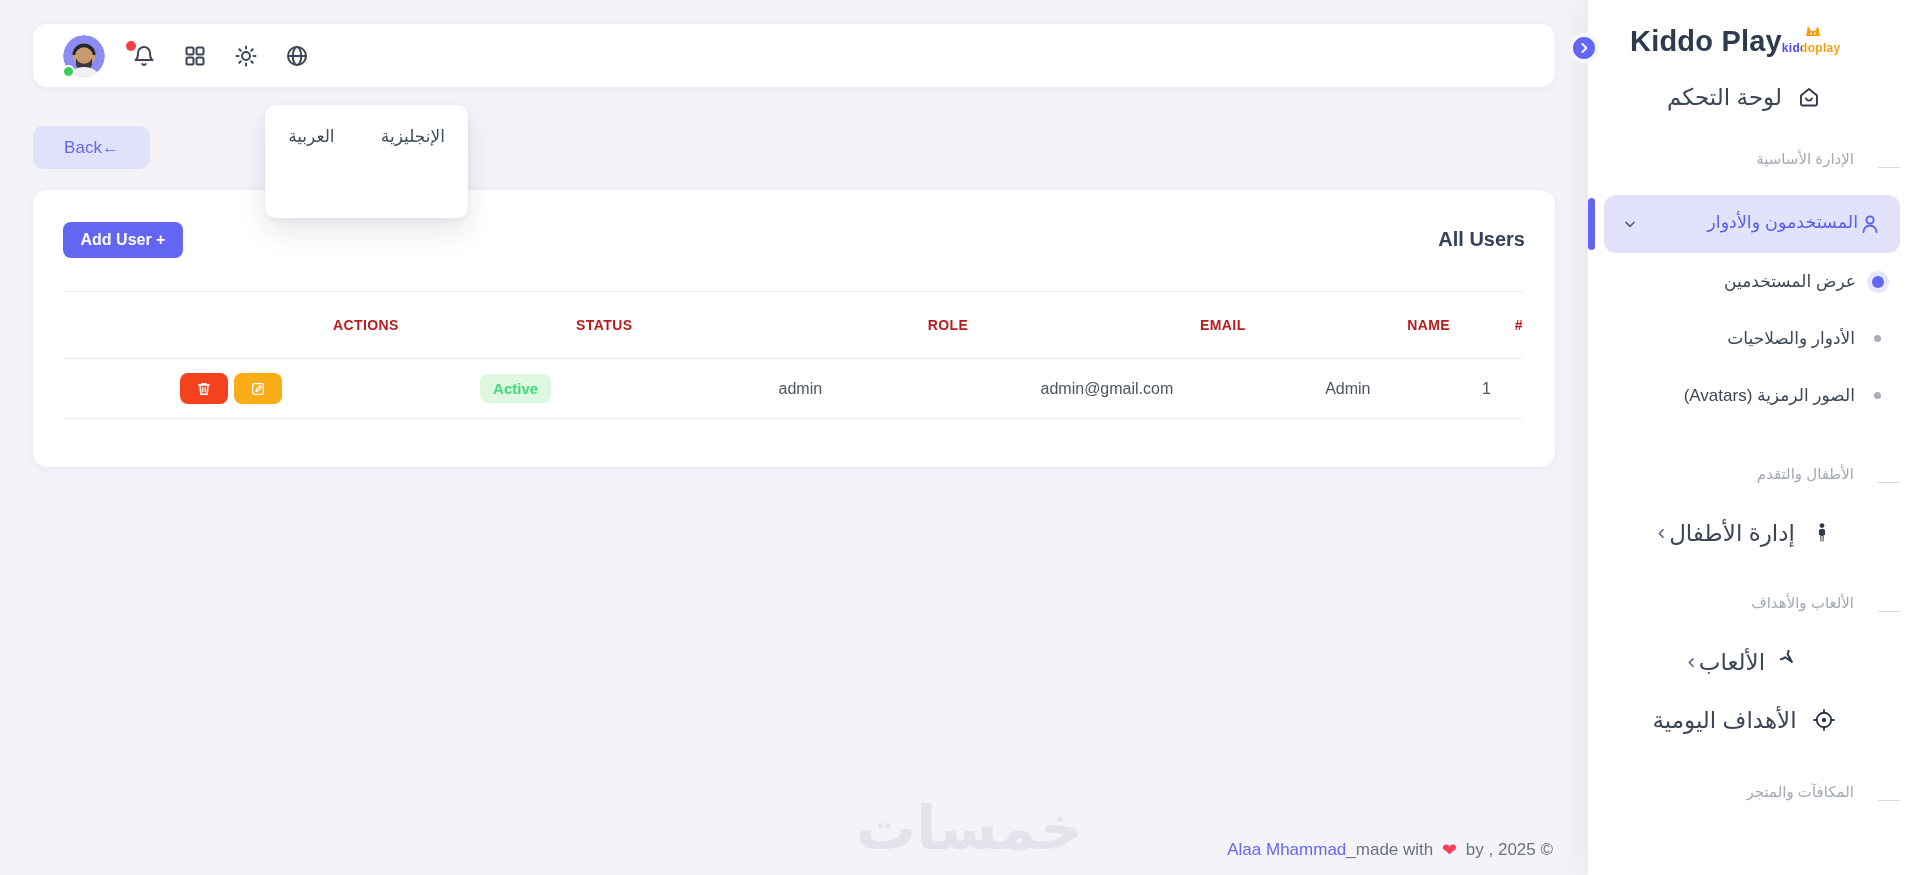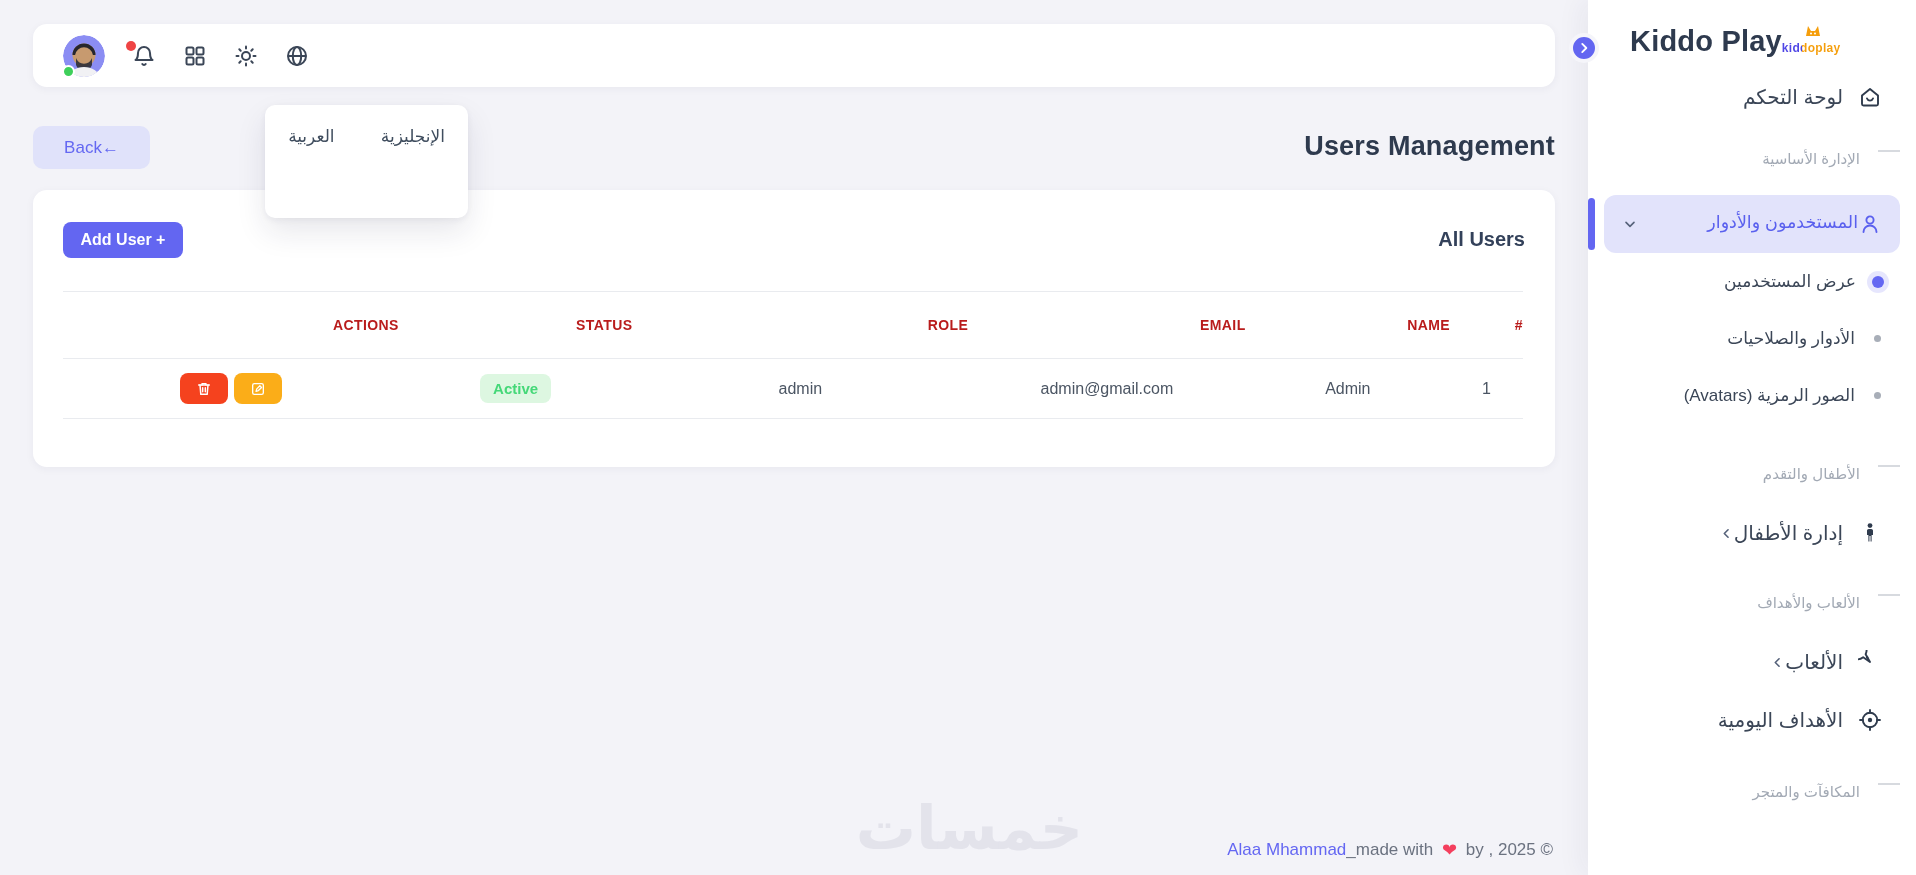--- a/index.html
+++ b/index.html
@@ -128,29 +128,29 @@
   .brand-logo .logo-word {
     position:absolute; left:0; bottom:3px; font-size:12px; font-weight:800;
     background:linear-gradient(90deg,#4f46e5 34%,#f59e0b 34%);
     -webkit-background-clip:text; background-clip:text; color:transparent;
     text-shadow:0 0 0 transparent; letter-spacing:.3px;
   }
   .brand-logo svg { position:absolute; left:22px; top:-2px; }
 
   .nav { position:relative; margin-top:16px; }
   .nav-item {
-    height:46px; display:flex; align-items:center; justify-content:flex-start;
-    padding:0 34px 0 18px; font-size:20px; color:#3b4657; cursor:pointer;
+    height:46px; display:flex; align-items:center; justify-content:center;
+    padding:0 34px 0 18px; font-size:23px; color:#3b4657; cursor:pointer;
   }
   .nav-item .grp { display:flex; align-items:center; gap:15px; }
   .nav-item .nicon { color:#2f3b4d; }
   .chev { color:#56627a; }
 
   .nav-section {
-    display:flex; align-items:flex-start; gap:18px;
+    display:flex; align-items:flex-end; gap:24px;
     padding:0 16px 0 18px; font-size:15px; color:#a2a9b4;
   }
   .nav-section .dash { width:22px; height:1.5px; background:#d7dadf; flex:0 0 auto; }
 
   .item-dashboard { margin-top:13px; }
   .sec-1 { margin-top:30px; }
 
   .active-wrap { position:relative; margin-top:27px; height:58px; }
   .active-bar {
     position:absolute; left:0; top:3px; width:7px; height:52px;
@@ -241,21 +241,20 @@
       </svg>
     </div>
   </div>
 
   <div class="lang-menu">
     <div class="lang-item">الإنجليزية</div>
     <div class="lang-item">العربية</div>
   </div>
 
   <button class="back-btn">Back←</button>
-  <h1 class="page-title">Users Management</h1>
 
   <div class="users-card">
     <button class="add-btn">Add User +</button>
     <div class="card-heading">All Users</div>
 
     <div class="table-wrap">
       <table class="users">
         <thead>
           <tr>
             <th class="col-idx">#</th>

